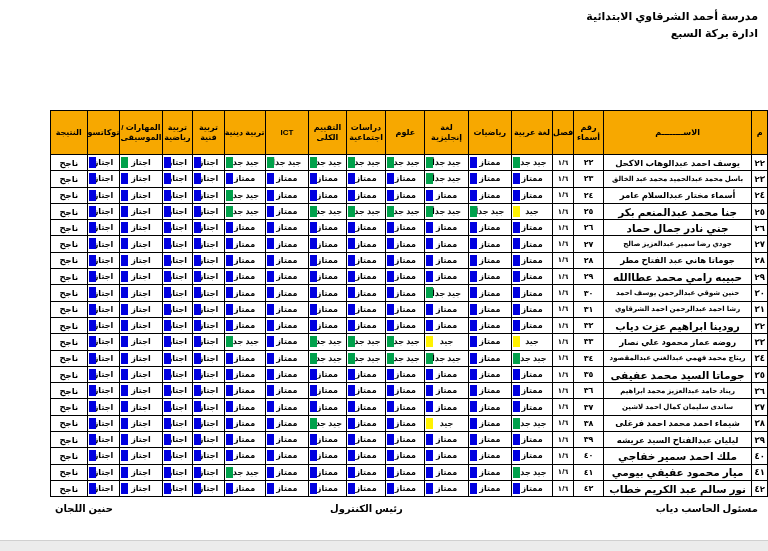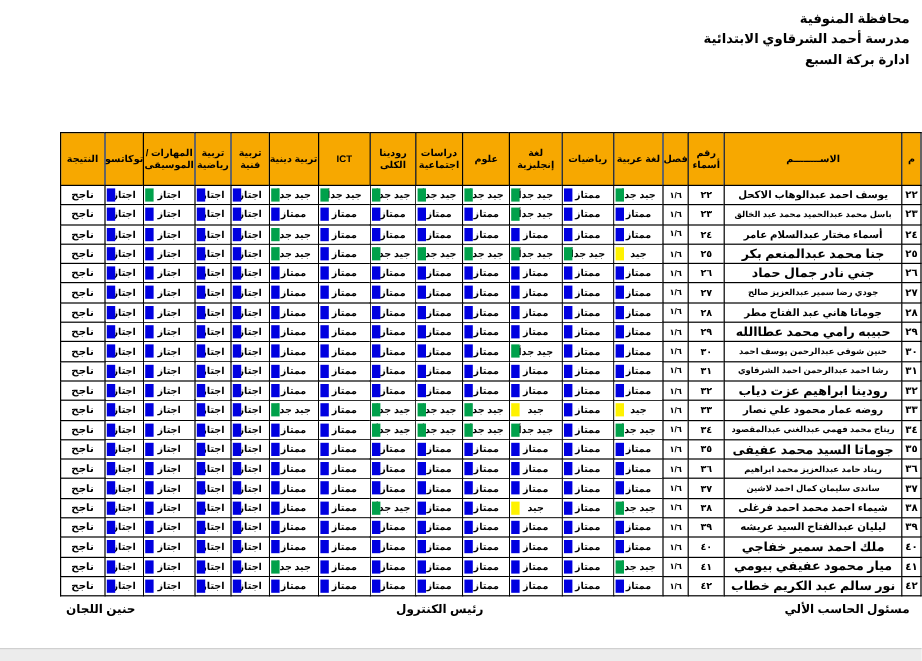--- a/index.html
+++ b/index.html
@@ -58,21 +58,20 @@
   .footer-center{left:330px;}
   .footer-left{left:55px;}
   .bottom-strip{
     position:absolute;left:0;bottom:0;width:768px;height:10px;background:#ececec;border-top:1px solid #d0d0d0;
   }
 </style>
 </head>
 <body>
 
 <div class="hdr-block">
-  <div>محافظة المنوفية</div>
   <div>مدرسة أحمد الشرقاوي الابتدائية</div>
   <div>ادارة بركة السبع</div>
 </div>
 
 <div class="title-block">
 </div>
 
 <table class="sheet">
   <colgroup>
       <col style="width: 16px;">
@@ -97,21 +96,21 @@
     <tr id="head-row">
         <th class="th-no">م</th>
         <th class="th-name">الاســــــــم</th>
         <th class="th-seat">رقم أسماء</th>
         <th class="th-class">فصل</th>
         <th>لغة عربية</th>
         <th>رياضيات</th>
         <th>لغة إنجليزية</th>
         <th>علوم</th>
         <th>دراسات اجتماعية</th>
-        <th>رودينا الكلى</th>
+        <th>التقييم الكلى</th>
         <th class="th-ict">ICT</th>
         <th>تربية دينية</th>
         <th>تربية فنية</th>
         <th>تربية رياضية</th>
         <th>المهارات / الموسيقى</th>
         <th class="th-tok">توكاتسو</th>
         <th class="th-result">النتيجة</th>
       </tr>
   </thead>
   <tbody id="body-rows">
@@ -1266,17 +1265,17 @@
         </td>
         <td class="c-grade">
           <span class="mark" style="background: rgb(0, 0, 224);"></span>
           <span class="gtxt">اجتاز</span>
         </td>
         <td class="c-result">ناجح</td>
       </tr>
     </tbody>
 </table>
 
-<div class="footer-label footer-right">مسئول الحاسب الألي</div>
+<div class="footer-label footer-right">مسئول الحاسب دياب</div>
 <div class="footer-label footer-center">رئيس الكنترول</div>
 <div class="footer-label footer-left">حنين اللجان</div>
 
 <div class="bottom-strip"></div>
 
 </body></html>

